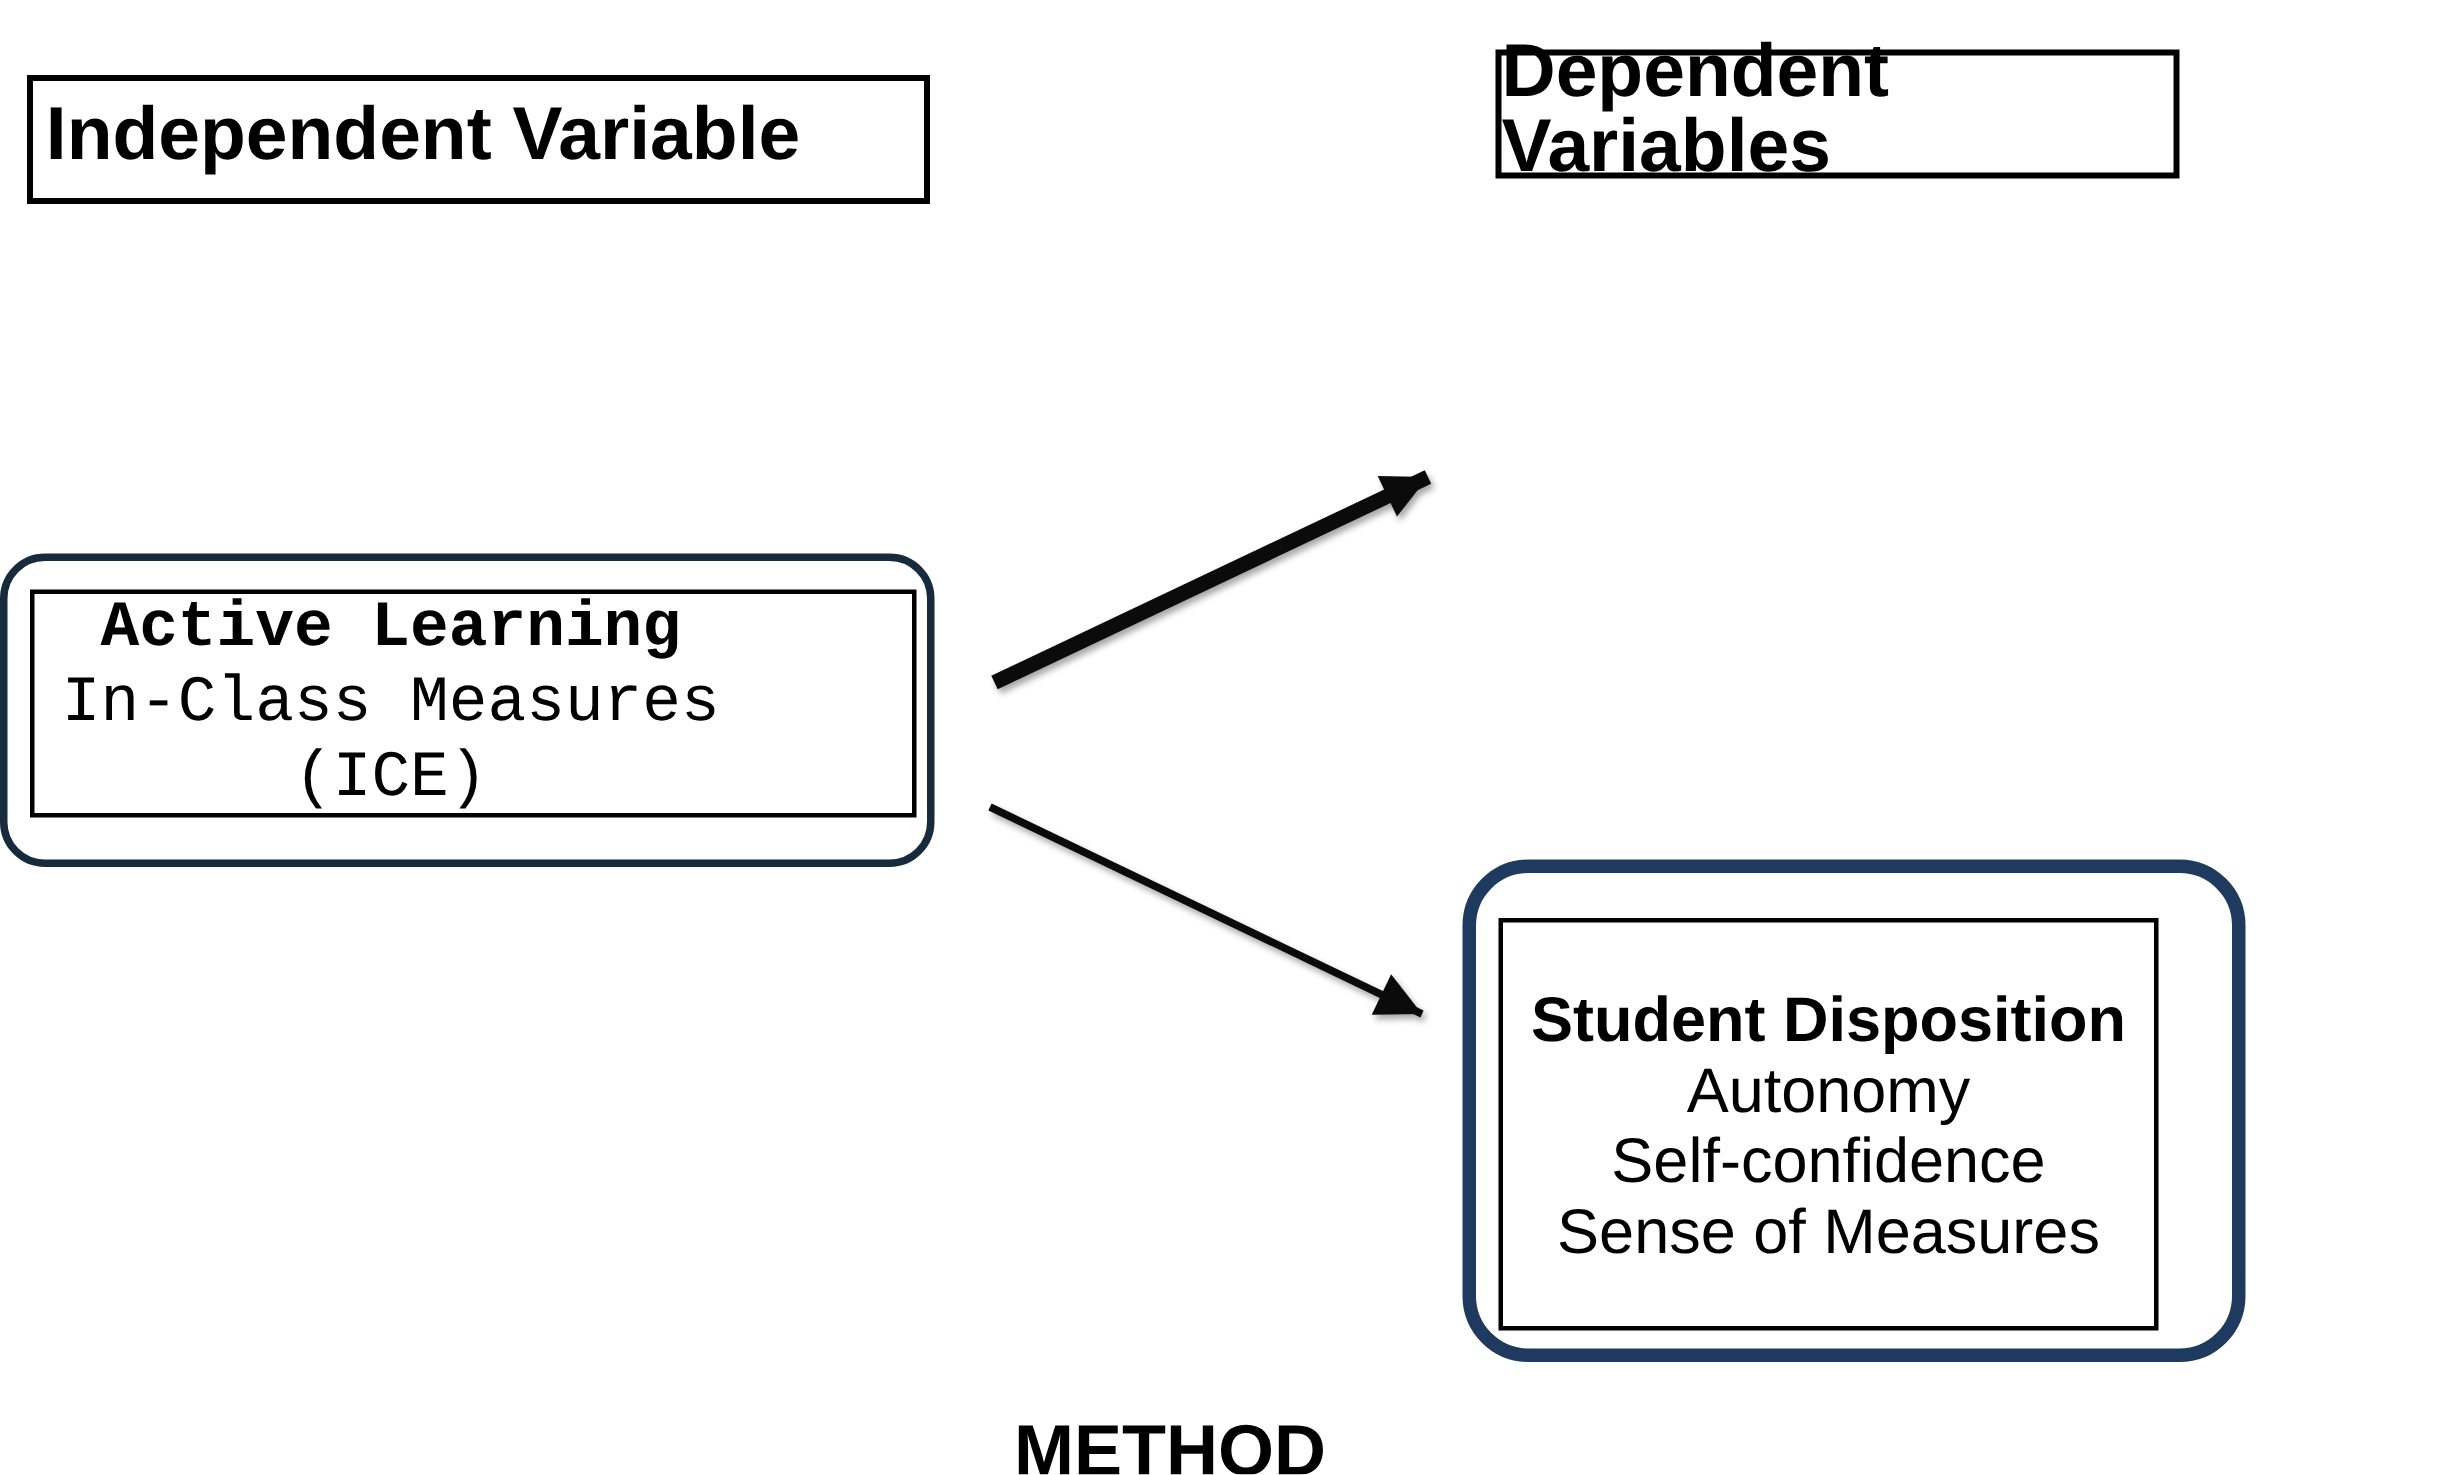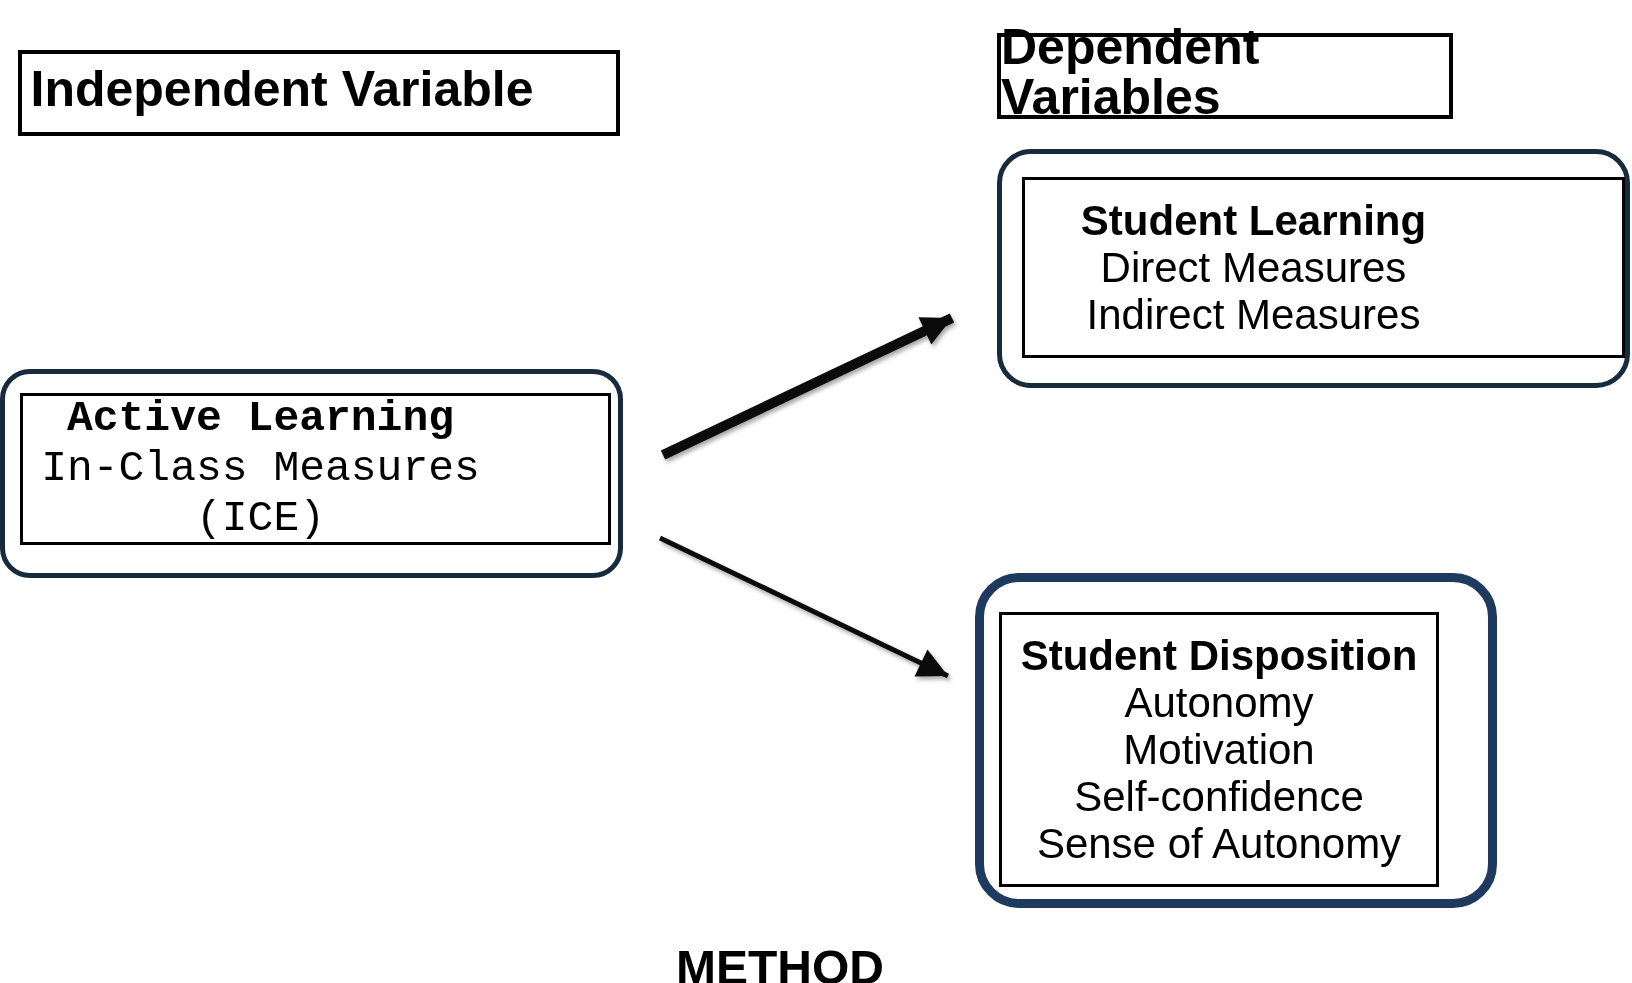--- a/index.html
+++ b/index.html
@@ -106,38 +106,28 @@
 
   <div class="node outer-slate" id="node-active">
     <div class="inner">
       <div class="txt">
         <div class="title">Active Learning</div>
         <div class="line">In-Class Measures (ICE)</div>
       </div>
     </div>
   </div>
 
-  <div class="node outer-slate" id="node-sl">
-    <div class="inner">
-      <div class="txt">
-        <div class="title">Student Learning</div>
-        <div class="line">Direct Measures</div>
-        <div class="line">Indirect Measures</div>
-      </div>
-    </div>
-  </div>
 
   <div class="node outer-navy" id="node-sd">
     <div class="inner">
       <div class="txt">
         <div class="title">Student Disposition</div>
         <div class="line">Autonomy</div>
-        <div class="line">Motivation</div>
         <div class="line">Self-confidence</div>
-        <div class="line">Sense of Autonomy</div>
+        <div class="line">Sense of Measures</div>
       </div>
     </div>
   </div>
 
   <svg class="arrows" viewBox="0 0 1632 983" xmlns="http://www.w3.org/2000/svg">
     <defs>
       <marker id="head-thick" viewBox="0 0 10 10" refX="10" refY="5" markerWidth="3.5" markerHeight="3" orient="auto" markerUnits="strokeWidth">
         <path d="M0,0 L10,5 L0,10 z" fill="#0b0b0b"></path>
       </marker>
       <marker id="head-thin" viewBox="0 0 10 10" refX="10" refY="5" markerWidth="6.5" markerHeight="6" orient="auto" markerUnits="strokeWidth">

